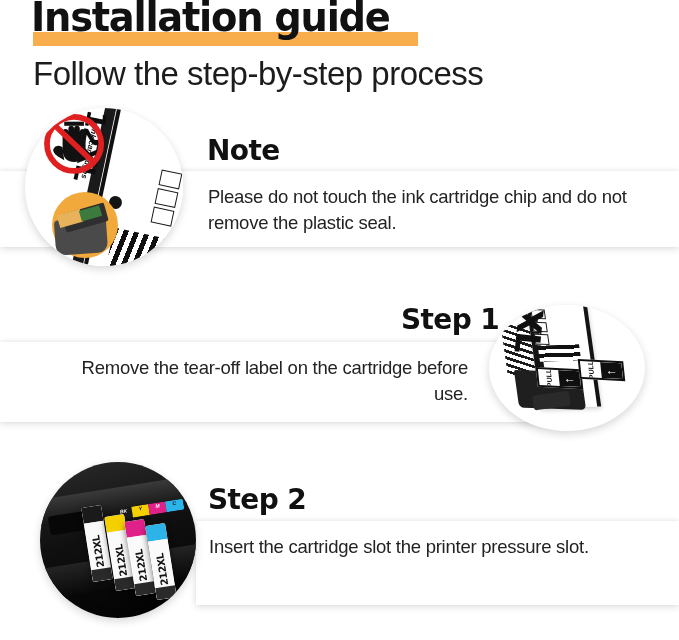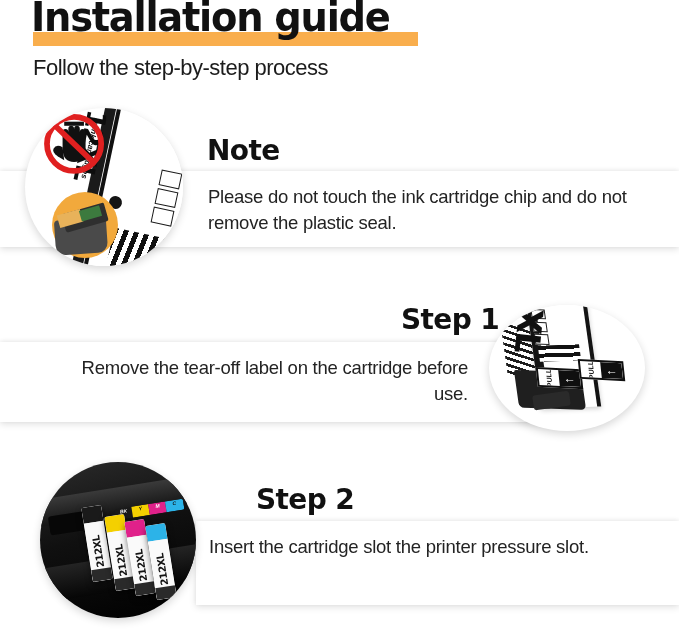--- a/index.html
+++ b/index.html
@@ -53,21 +53,21 @@
     color: #111111;
     white-space: nowrap;
     transform: scaleX(0.96);
     transform-origin: left top;
   }
   .page-subtitle {
     position: absolute;
     left: 33px;
     top: 55px;
     font-family: "Liberation Sans", sans-serif;
-    font-size: 22px;
+    font-size: 33px;
     font-weight: 400;
     letter-spacing: -0.5px;
     color: #1c1c1c;
     white-space: nowrap;
   }
 
   
   .panel {
     position: absolute;
     background: #ffffff;
@@ -556,21 +556,21 @@
       </div>
       <div class="s1-tab" style="left:58%; top:44%; width:26%;">
         <span class="pulltxt">PULL</span>
         <span class="arrowbox">←</span>
       </div>
     </div>
   </div>
 
   <div class="panel" style="left:196px; top:521px; width:483px; height:84px;"></div>
 
-  <div class="block-heading" style="left:208px; top:483px;margin-left:48px;">Step 2</div>
+  <div class="block-heading" style="left:208px; top:483px;">Step 2</div>
 
   <div class="block-body" style="left:209px; top:534px; width:400px; text-align:left;">Insert the cartridge slot the printer pressure slot.</div>
 
   <div class="photo-circle" style="left:40px; top:462px; width:156px; height:156px;">
     <div class="photo-inner">
       <div class="s2-bg"></div>
       <div class="s2-shelf"></div>
       <div class="s2-slot"></div>
       <div class="s2-shelf2"></div>
 

